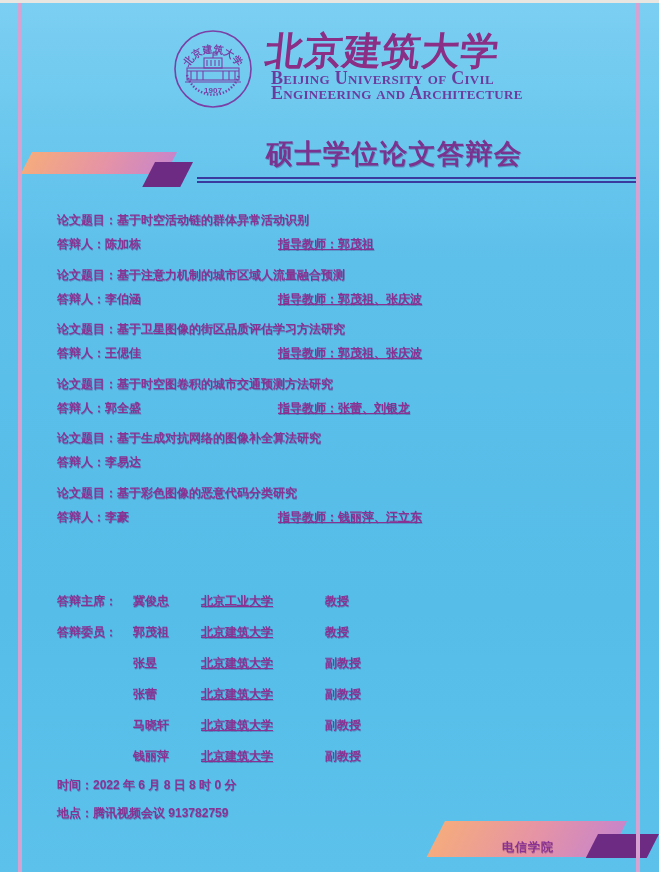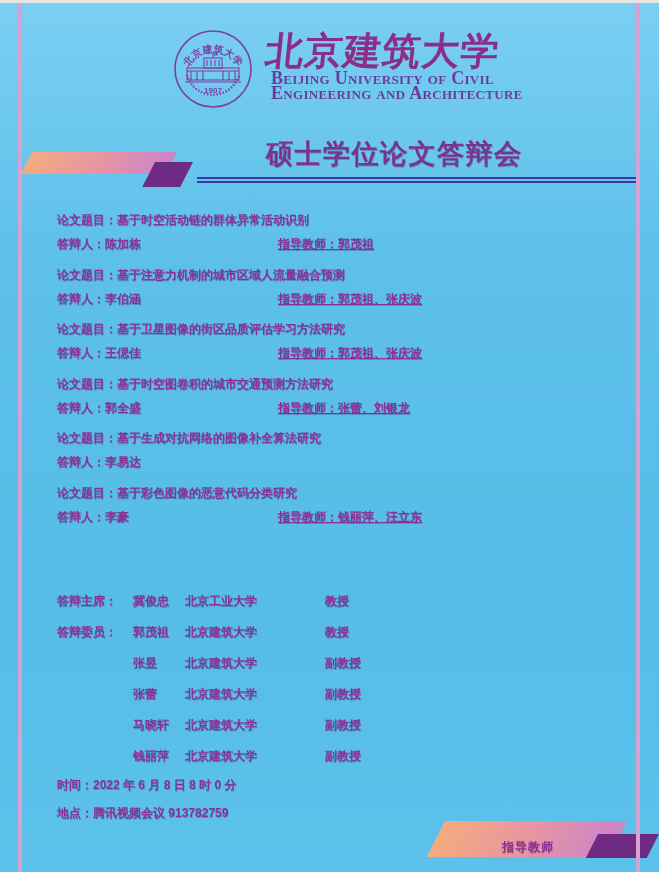--- a/index.html
+++ b/index.html
@@ -70,21 +70,21 @@
   }
   .topic-line { position:absolute; left:0; top:0; }
   .person-line { position:absolute; left:0; top:24px; width:100%; }
   .advisor { position:absolute; left:221px; top:0;text-decoration:underline; }
 
   .committee { position:absolute; left:57px; top:593px; width:575px; z-index:2; }
   .row { position:relative; height:31px; }
   .row span { position:absolute; top:0; }
   .c-label { left:0; }
   .c-name  { left:76px; }
-  .c-aff   { left:128px; }
+  .c-aff   { left:144px;text-decoration:underline; }
   .c-rank  { left:268px; }
 
   .meta { position:absolute; left:57px; z-index:2; }
   .time-row { top:777px; }
   .loc-row  { top:805px;text-align:center; }
 
   
   .bottom-grad   { left:445px; top:821px; width:182px; height:36px; }
   .bottom-purple { left:598px; top:834px; width:61px;  height:24px; }
   .school-name   { position:absolute; left:502px; top:839px; z-index:3; letter-spacing:1px; }
@@ -261,14 +261,14 @@
 
   <div class="meta time-row">
     <span>时间：</span><span>2022 年 6 月 8 日 8 时 0 分</span>
   </div>
   <div class="meta loc-row">
     <span>地点：</span><span>腾讯视频会议  913782759</span>
   </div>
 
   <div class="grad-shape bottom-grad"></div>
   <div class="purple-shape bottom-purple"></div>
-  <div class="school-name">指导教师</div>
+  <div class="school-name">电信学院</div>
 </div>
 
 </body></html>

